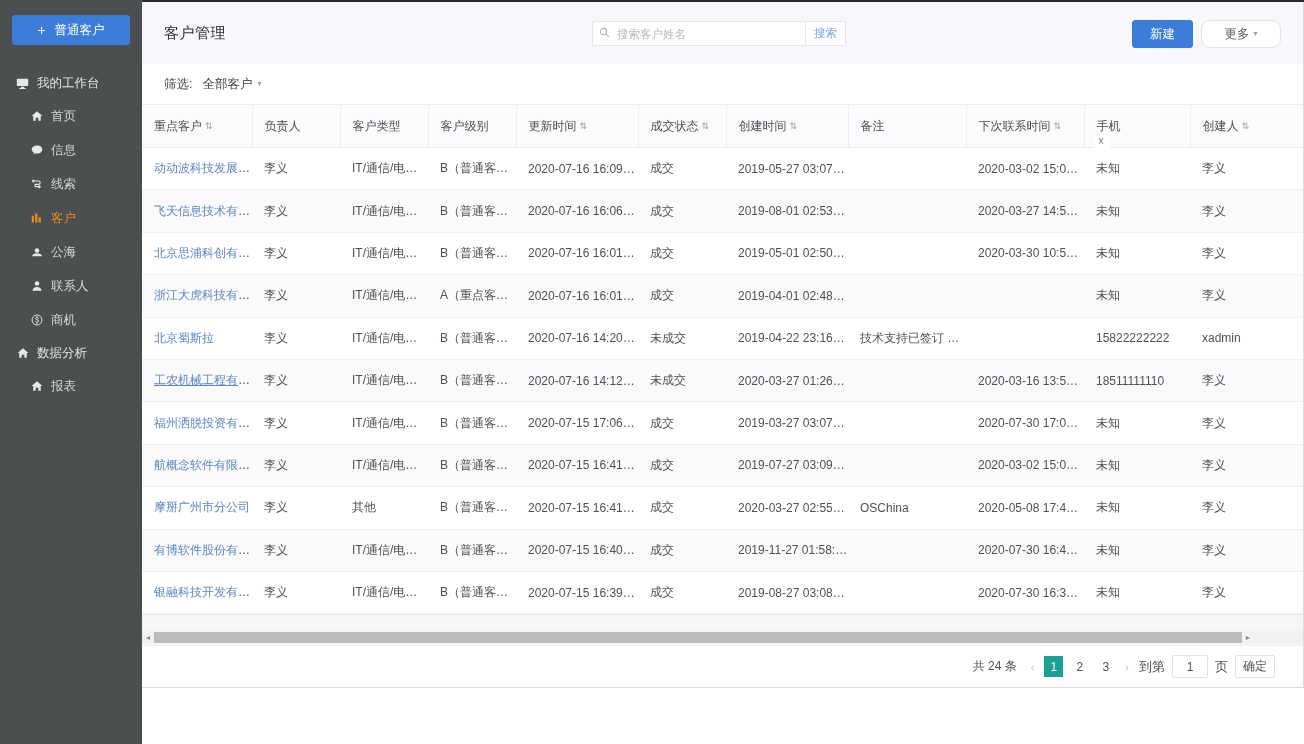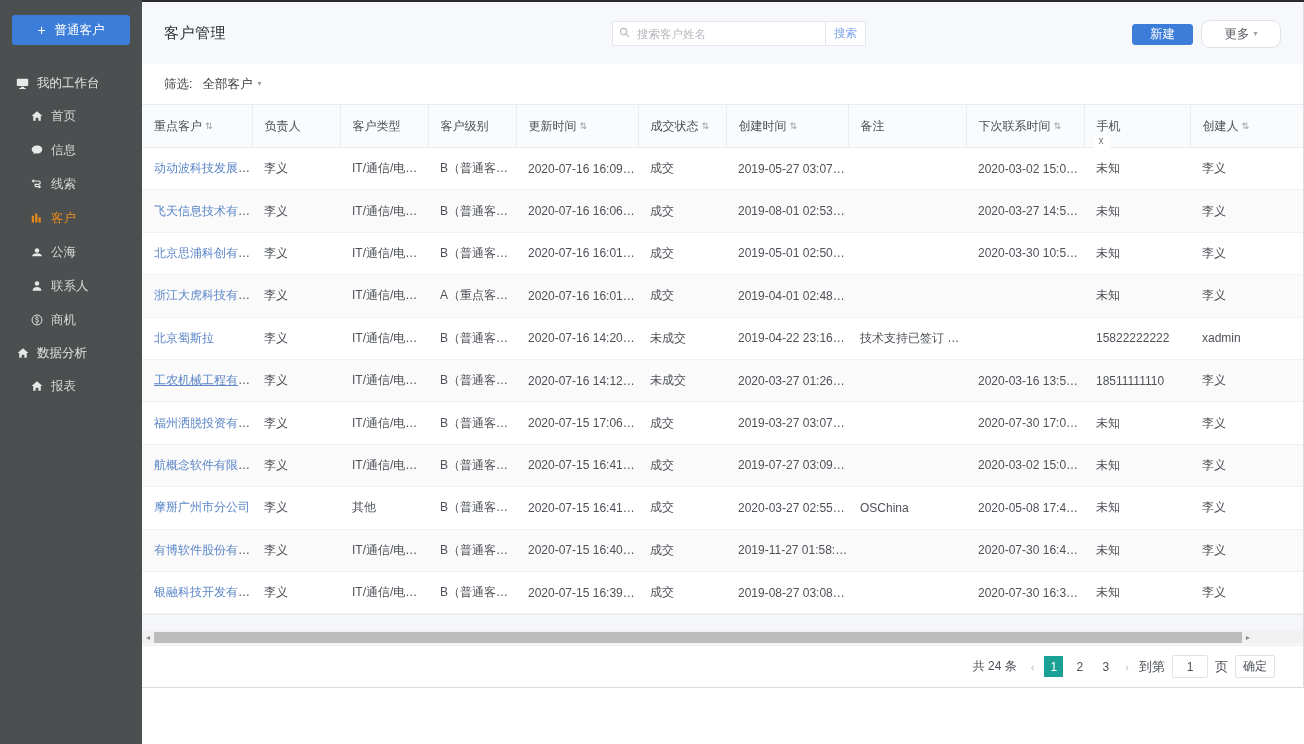--- a/index.html
+++ b/index.html
@@ -79,21 +79,21 @@
   .page-header {
     height: 62px;
     background: #f6f8fb;
     display: flex; align-items: center;
     padding: 0 22px 0 22px;
     position: relative;
     flex: 0 0 62px;
   }
   .page-title { font-size: 15px; color: #2f3033; letter-spacing: .5px; }
   .search-wrap {
-    position: absolute; left: 440px; top: 19px;
+    position: absolute; left: 420px; top: 19px;
     display: flex;  padding-left: 30px;
   }
   .search-box {
     width: 214px; height: 25px;
     background: #fff;
     border: 1px solid #e3e6ec;
     border-radius: 2px;
     display: flex; align-items: center;
     padding: 0 6px;
     gap: 5px;
@@ -111,21 +111,21 @@
     color: #7ba3e8; font-size: 11.5px;
     display: flex; align-items: center; justify-content: center;
     padding: 0 8px;
     cursor: pointer;
   }
   .header-actions {
     position: absolute; right: 22px; top: 18px;
     display: flex; align-items: center; gap: 8px;
   }
   .btn-primary {
-    height: 21px; padding: 0 17px;
+    height: 28px; padding: 0 17px;
     background: #3b7dd8; color: #fff;
     border-radius: 3px; font-size: 12.5px;
     display: flex; align-items: center; justify-content: center;
     cursor: pointer; border: 1px solid #3b7dd8;
   }
   .btn-default {
     height: 28px; width: 80px;
     background: #fff; color: #5c6066;
     border: 1px solid #dfe2e7; border-radius: 9px;
     font-size: 12.5px;

